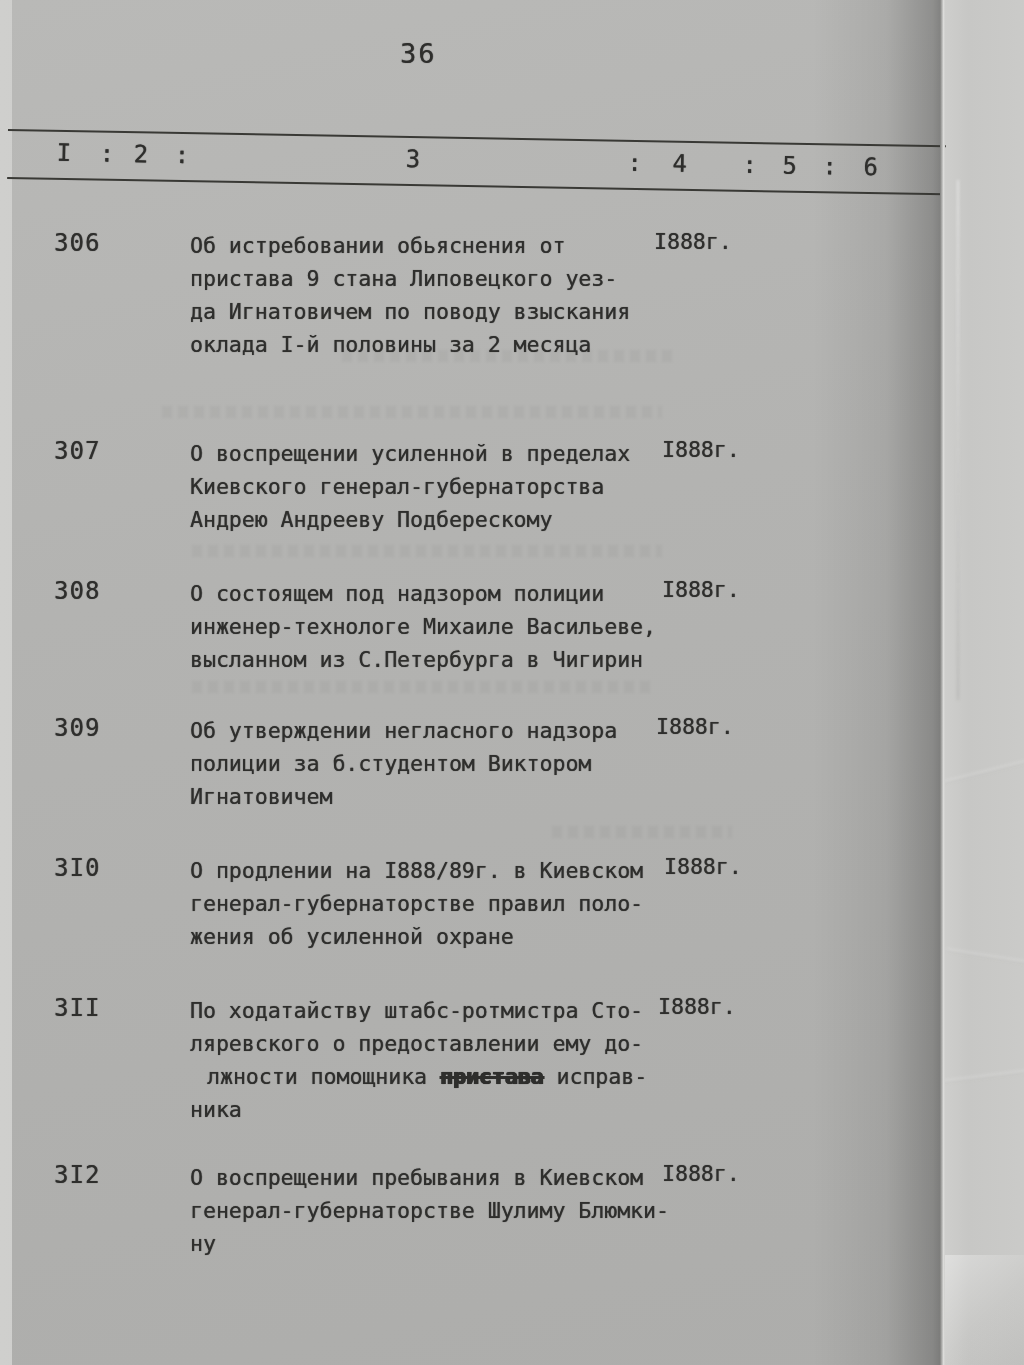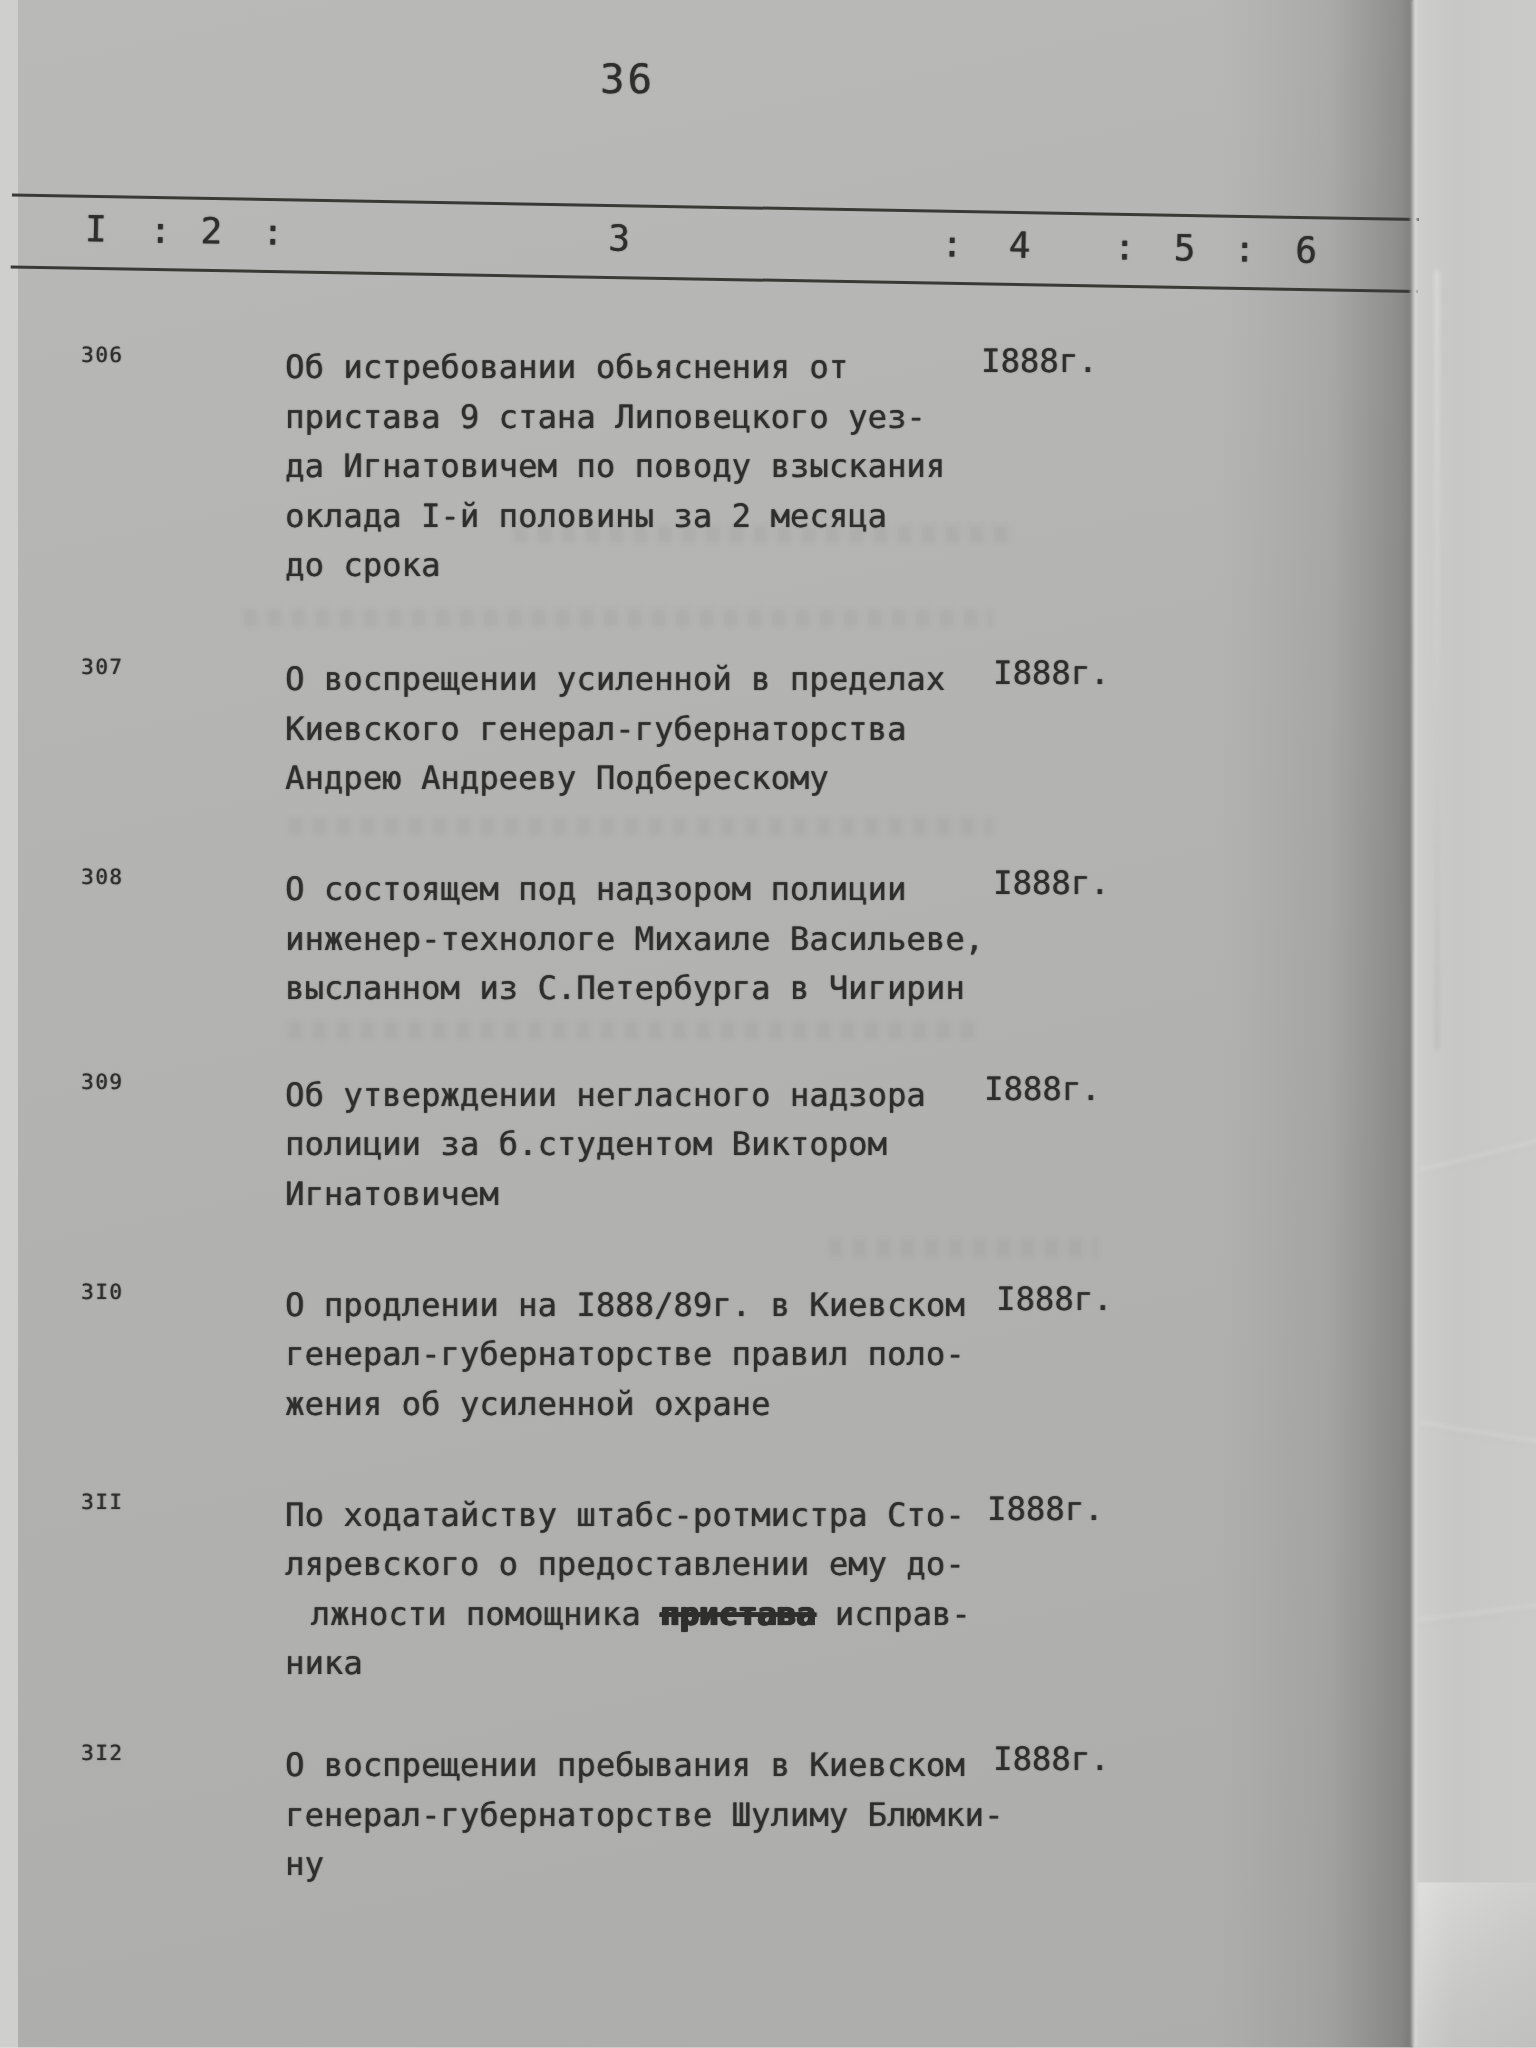--- a/index.html
+++ b/index.html
@@ -34,21 +34,21 @@
   .ink { color: #2e2e2c; text-shadow: 0 0 1px rgba(46,46,44,0.65), 0.5px 0 0 rgba(46,46,44,0.4); }
 
   .page-number { position: absolute; left: 388px; top: 38px; font-size: 27px; letter-spacing: 2px; }
 
   .header-band { position: absolute; left: -4px; top: 129px; width: 938px; height: 46px;
     border-top: 2px solid #393935; border-bottom: 2px solid #393935;
     transform: rotate(1deg); transform-origin: 0 0; }
   .hcell { position: absolute; top: 7px; font-size: 24px; }
 
   .entry { position: absolute; left: 0; width: 930px; }
-  .entry .num { position: absolute; left: 42px; top: 0; font-size: 14px; letter-spacing: 1px; }
+  .entry .num { position: absolute; left: 42px; top: 0; font-size: 24px; letter-spacing: 1px; }
   .entry .body { position: absolute; left: 178px; top: 0; width: 560px; }
   .entry .year { position: absolute; left: 650px; top: 0; font-size: 21.5px; }
   .line { font-size: 21.5px; line-height: 33px; height: 33px; white-space: pre; }
   .line.indented { padding-left: 17px; }
   .overtyped { font-weight: bold; text-decoration: line-through; text-decoration-thickness: 2.5px;
     text-shadow: 1px 0 0 currentColor, -0.5px 0 0 currentColor, 0 0 1px rgba(46,46,44,0.8); }
 
   
   .ghost { position: absolute; height: 12px; opacity: 0.5; filter: blur(1.6px);
     background: repeating-linear-gradient(90deg, rgba(95,95,93,0.14) 0 10px, rgba(95,95,93,0) 10px 16px); }
@@ -89,21 +89,20 @@
       <span class="hcell ink" style="left:856px">6</span>
     </div>
 
     <section class="entry" style="top:229px">
       <div class="num ink">306</div>
       <div class="body">
         <div class="line ink">Об истребовании обьяснения от</div>
         <div class="line ink">пристава 9 стана Липовецкого уез-</div>
         <div class="line ink">да Игнатовичем по поводу взыскания</div>
         <div class="line ink">оклада I-й половины за 2 месяца</div>
-        <div class="line ink">до срока</div>
       </div>
       <div class="year ink" style="left:642px">I888г.</div>
     </section>
 
     <section class="entry" style="top:437px">
       <div class="num ink">307</div>
       <div class="body">
         <div class="line ink">О воспрещении усиленной в пределах</div>
         <div class="line ink">Киевского генерал-губернаторства</div>
         <div class="line ink">Андрею Андрееву Подберескому</div>

